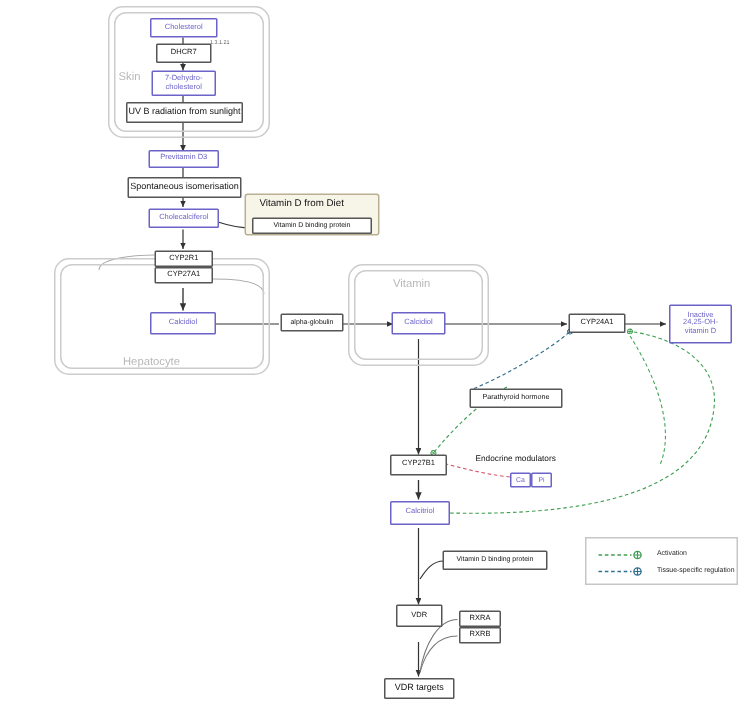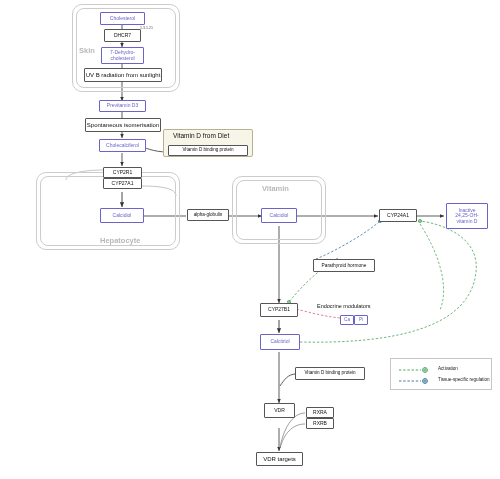--- a/index.html
+++ b/index.html
@@ -77,21 +77,20 @@
     border-radius: 8px;
     background: transparent;
     z-index: 1;
   }
   .compartment-label {
     position: absolute;
     color: #b8b8b8;
     font-size: 7.5px;
     z-index: 2;
     white-space: nowrap;
-    font-weight: bold;
   }
   
   .group-box {
     position: absolute;
     box-sizing: border-box;
     border: 1px solid #b9b091;
     background: #f7f4e8;
     border-radius: 2px;
     z-index: 3;
   }
@@ -202,21 +201,21 @@
 
     <path d="M420,224 C438,252 450,286 440,310" fill="none" stroke="#3f9e52" stroke-width="0.7" stroke-dasharray="2.4,1.8"></path>
   </svg>
 
   <div class="compartment" style="left:72px; top:4px; width:108px; height:88px;"></div>
   <div class="compartment-inner" style="left:76px; top:8px; width:100px; height:80px;"></div>
   <div class="compartment-label" style="left:79px; top:46px;">Skin</div>
 
   <div class="compartment" style="left:36px; top:172px; width:144px; height:78px;"></div>
   <div class="compartment-inner" style="left:40px; top:176px; width:136px; height:70px;"></div>
-  <div class="compartment-label" style="left:100px; top:236px;">Hepatocyte</div>
+  <div class="compartment-label" style="left:82px; top:236px;">Hepatocyte</div>
 
   <div class="compartment" style="left:232px; top:176px; width:94px; height:68px;"></div>
   <div class="compartment-inner" style="left:236px; top:180px; width:86px; height:60px;"></div>
   <div class="compartment-label" style="left:262px; top:184px;">Vitamin</div>
 
   <div class="node metabolite" style="left:100px; top:12px; width:45px; height:13px;">Cholesterol</div>
 
   <div class="node process" style="left:104px; top:29px; width:37px; height:13px; font-size:5px;">DHCR7</div>
   <div style="position:absolute; left:140px; top:26px; font-size:3.6px; color:#555; z-index:6;">1.3.1.21</div>
 

